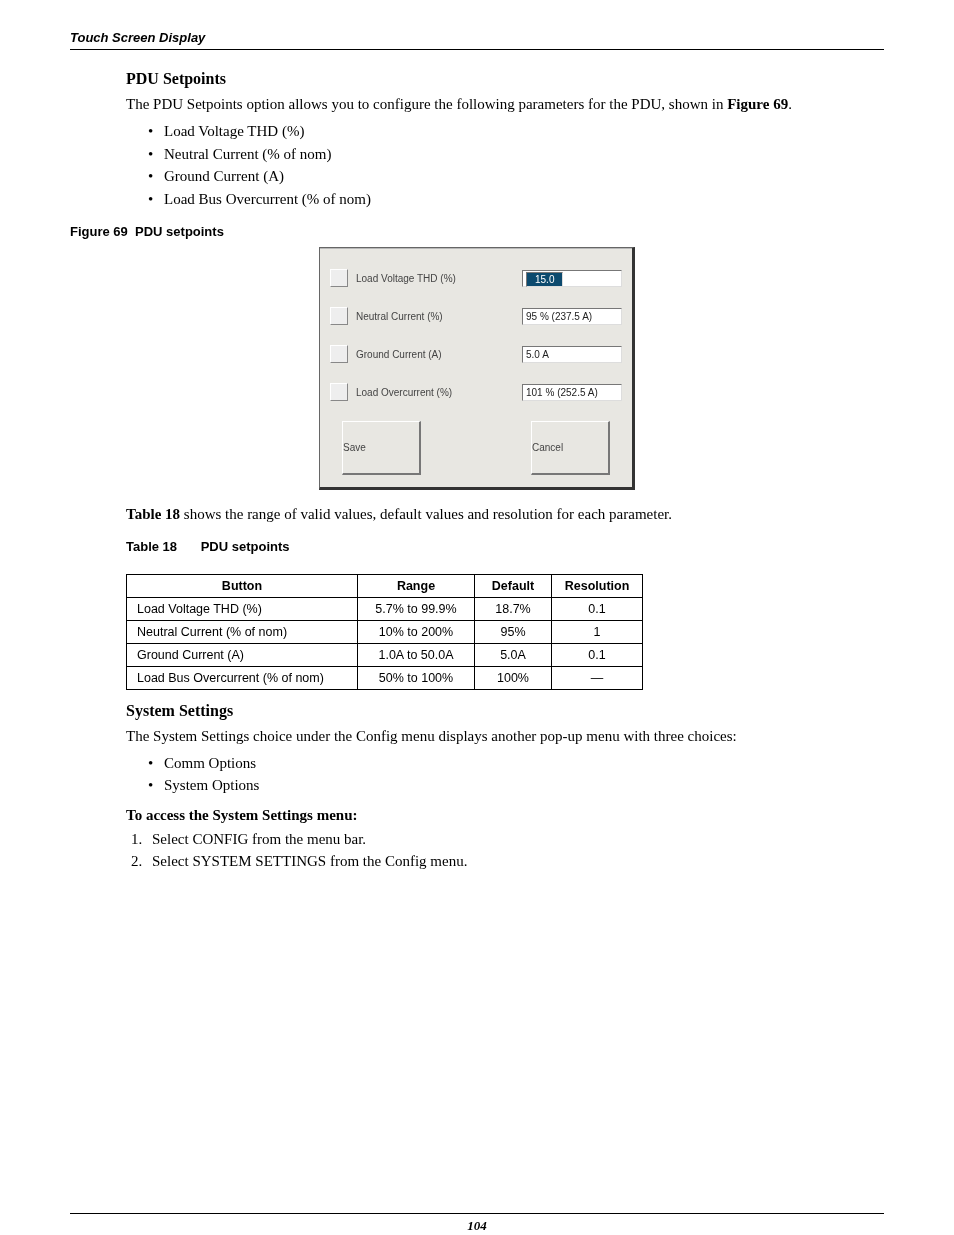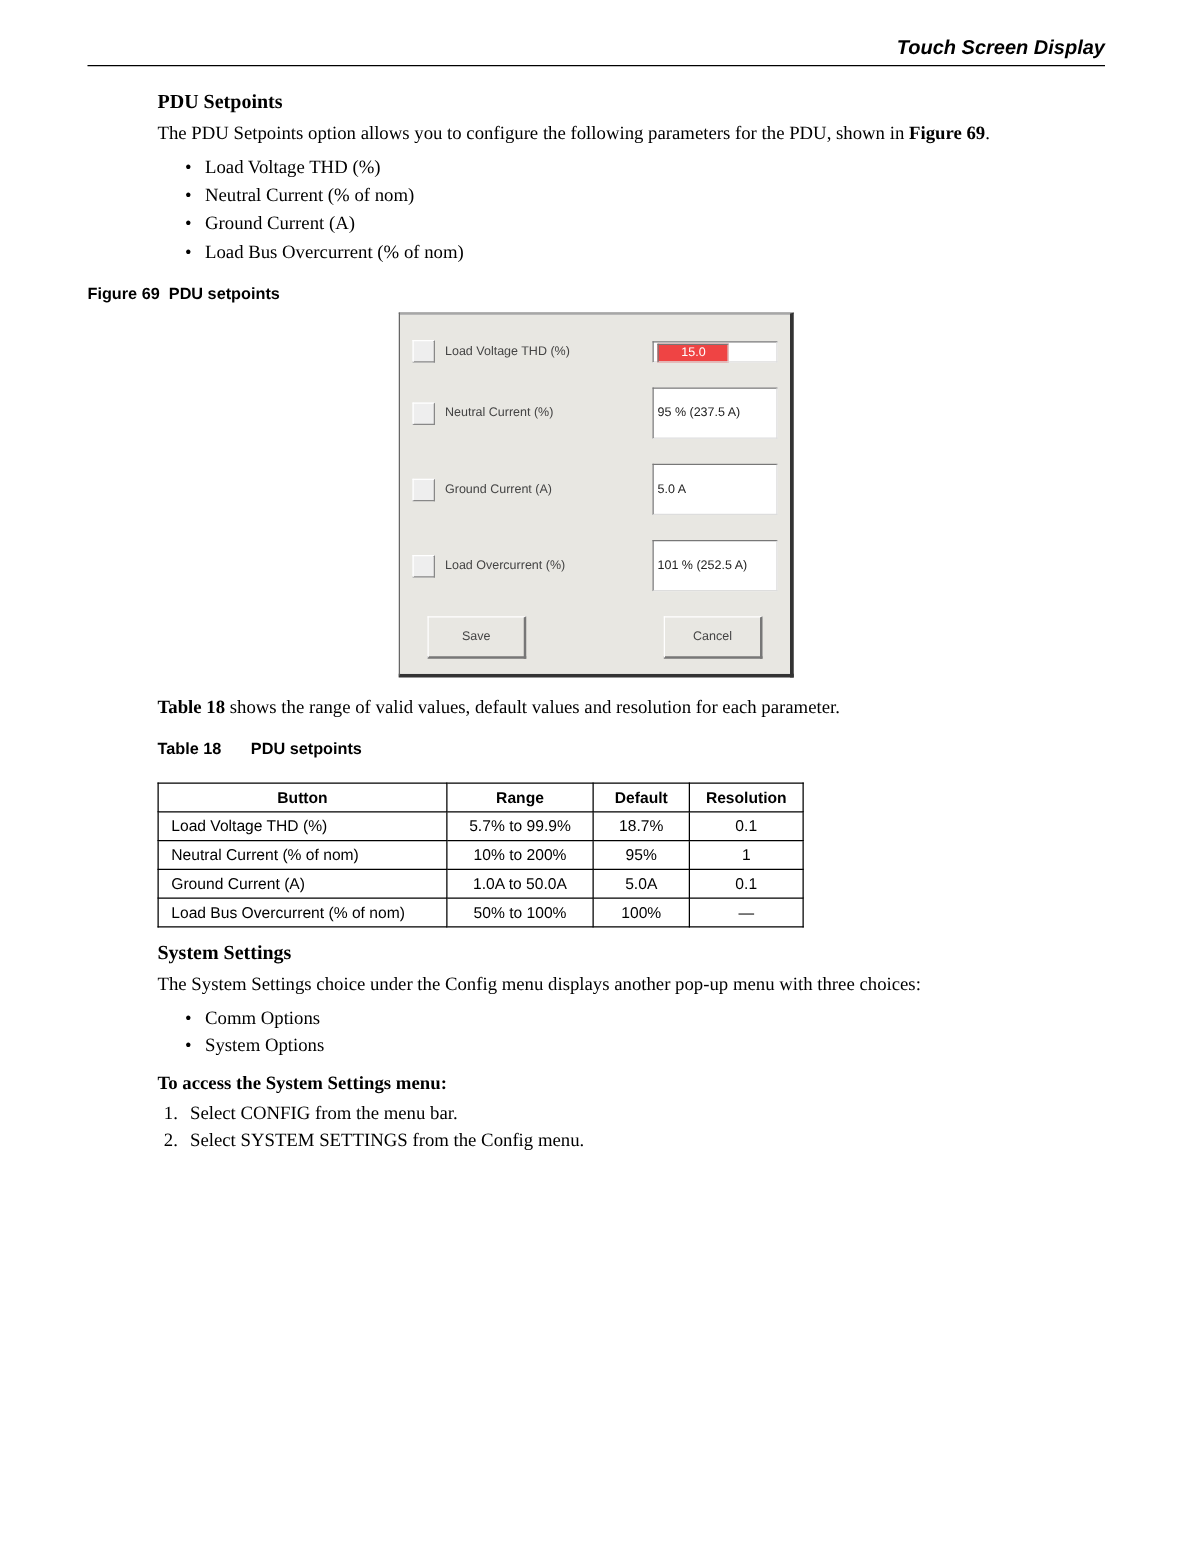--- a/index.html
+++ b/index.html
@@ -6,23 +6,23 @@
     font-family: "Times New Roman", Times, serif;
     font-size: 15px;
     color: #000;
     background: #fff;
     margin: 0;
     padding: 30px 70px 30px 70px;
     width: 954px;
     box-sizing: border-box;
   }
   .header-line {
-    text-align: right;
-    font-family: Arial, Helvetica, sans-serif;
-    font-size: 16px;
+    text-align: left;
+    font-family: Arial, Helvetica, sans-serif;
+    font-size: 13px;
     font-style: italic;
     font-weight: bold;
     padding-bottom: 4px;
     border-bottom: 1.5px solid #000;
     margin-bottom: 20px;
   }
   .sec-heading {
     font-family: "Times New Roman", Times, serif;
     font-size: 16px;
     font-weight: bold;
@@ -94,43 +94,43 @@
     border-right:1px solid #888; border-bottom:1px solid #888;
     margin-right: 8px;
     flex: none;
   }
   .pdu-label { flex: 1; color:#444;}
   .pdu-field {
     width: 92px;
     background:#fff;
     border-top:1px solid #777; border-left:1px solid #777;
     border-right:1px solid #ddd; border-bottom:1px solid #ddd;
-    padding: 13px 3px;
+    padding: 1px 3px;
     font-size: 10px;
     height: 13px;
     line-height: 13px;
   }
   .pdu-field.sel {
-    background:#ef4444; color:#fff; display:inline-block;
-    width:auto; padding:0 18px;text-align:right;
+    background:#0c4a6e; color:#fff; display:inline-block;
+    width:auto; padding:0 8px;text-align:right;
   }
   .pdu-field-wrap {
     width:92px; background:#fff;
     border-top:1px solid #777; border-left:1px solid #777;
     border-right:1px solid #ddd; border-bottom:1px solid #ddd;
     padding:1px 3px; height:13px; line-height:13px; font-size:10px;
   }
   .pdu-buttons {
     display:flex; justify-content:space-between; padding: 0 12px;
   }
   .pdu-btn {
     width: 76px;
-    text-align:center;
+    text-align:left;
     font-size:10px;
-    padding: 10px 0;
+    padding: 20px 0;
     background:#e8e7e2;
     border-top:1px solid #fff; border-left:1px solid #fff;
     border-right:2px solid #777; border-bottom:2px solid #777;
     color:#444;
   }
 
   
   table.table18 {
     border-collapse: collapse;
     margin: 20px 0 12px 56px;

